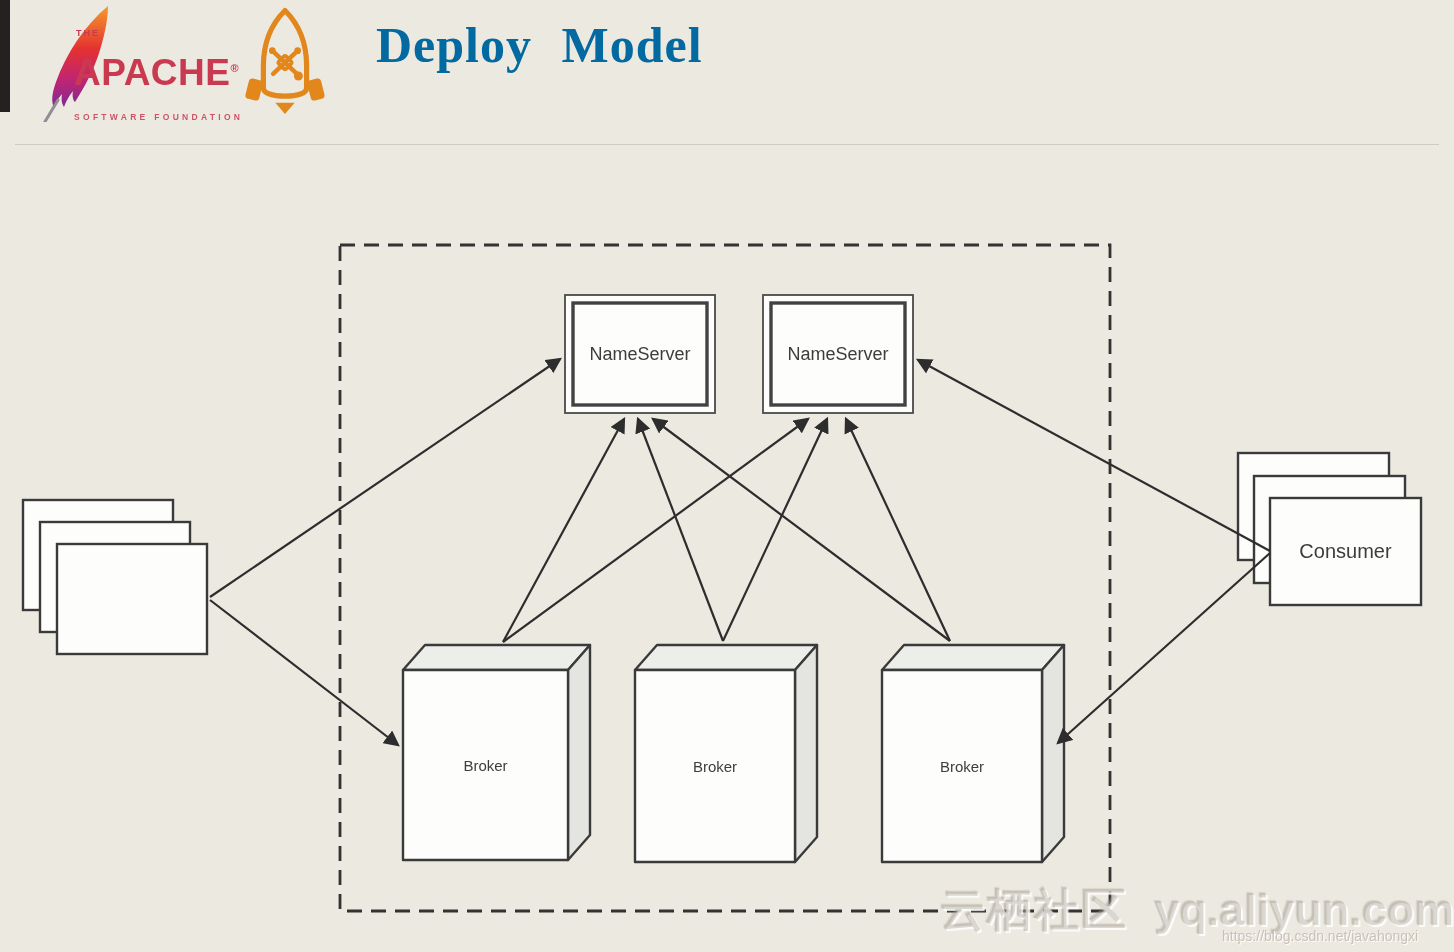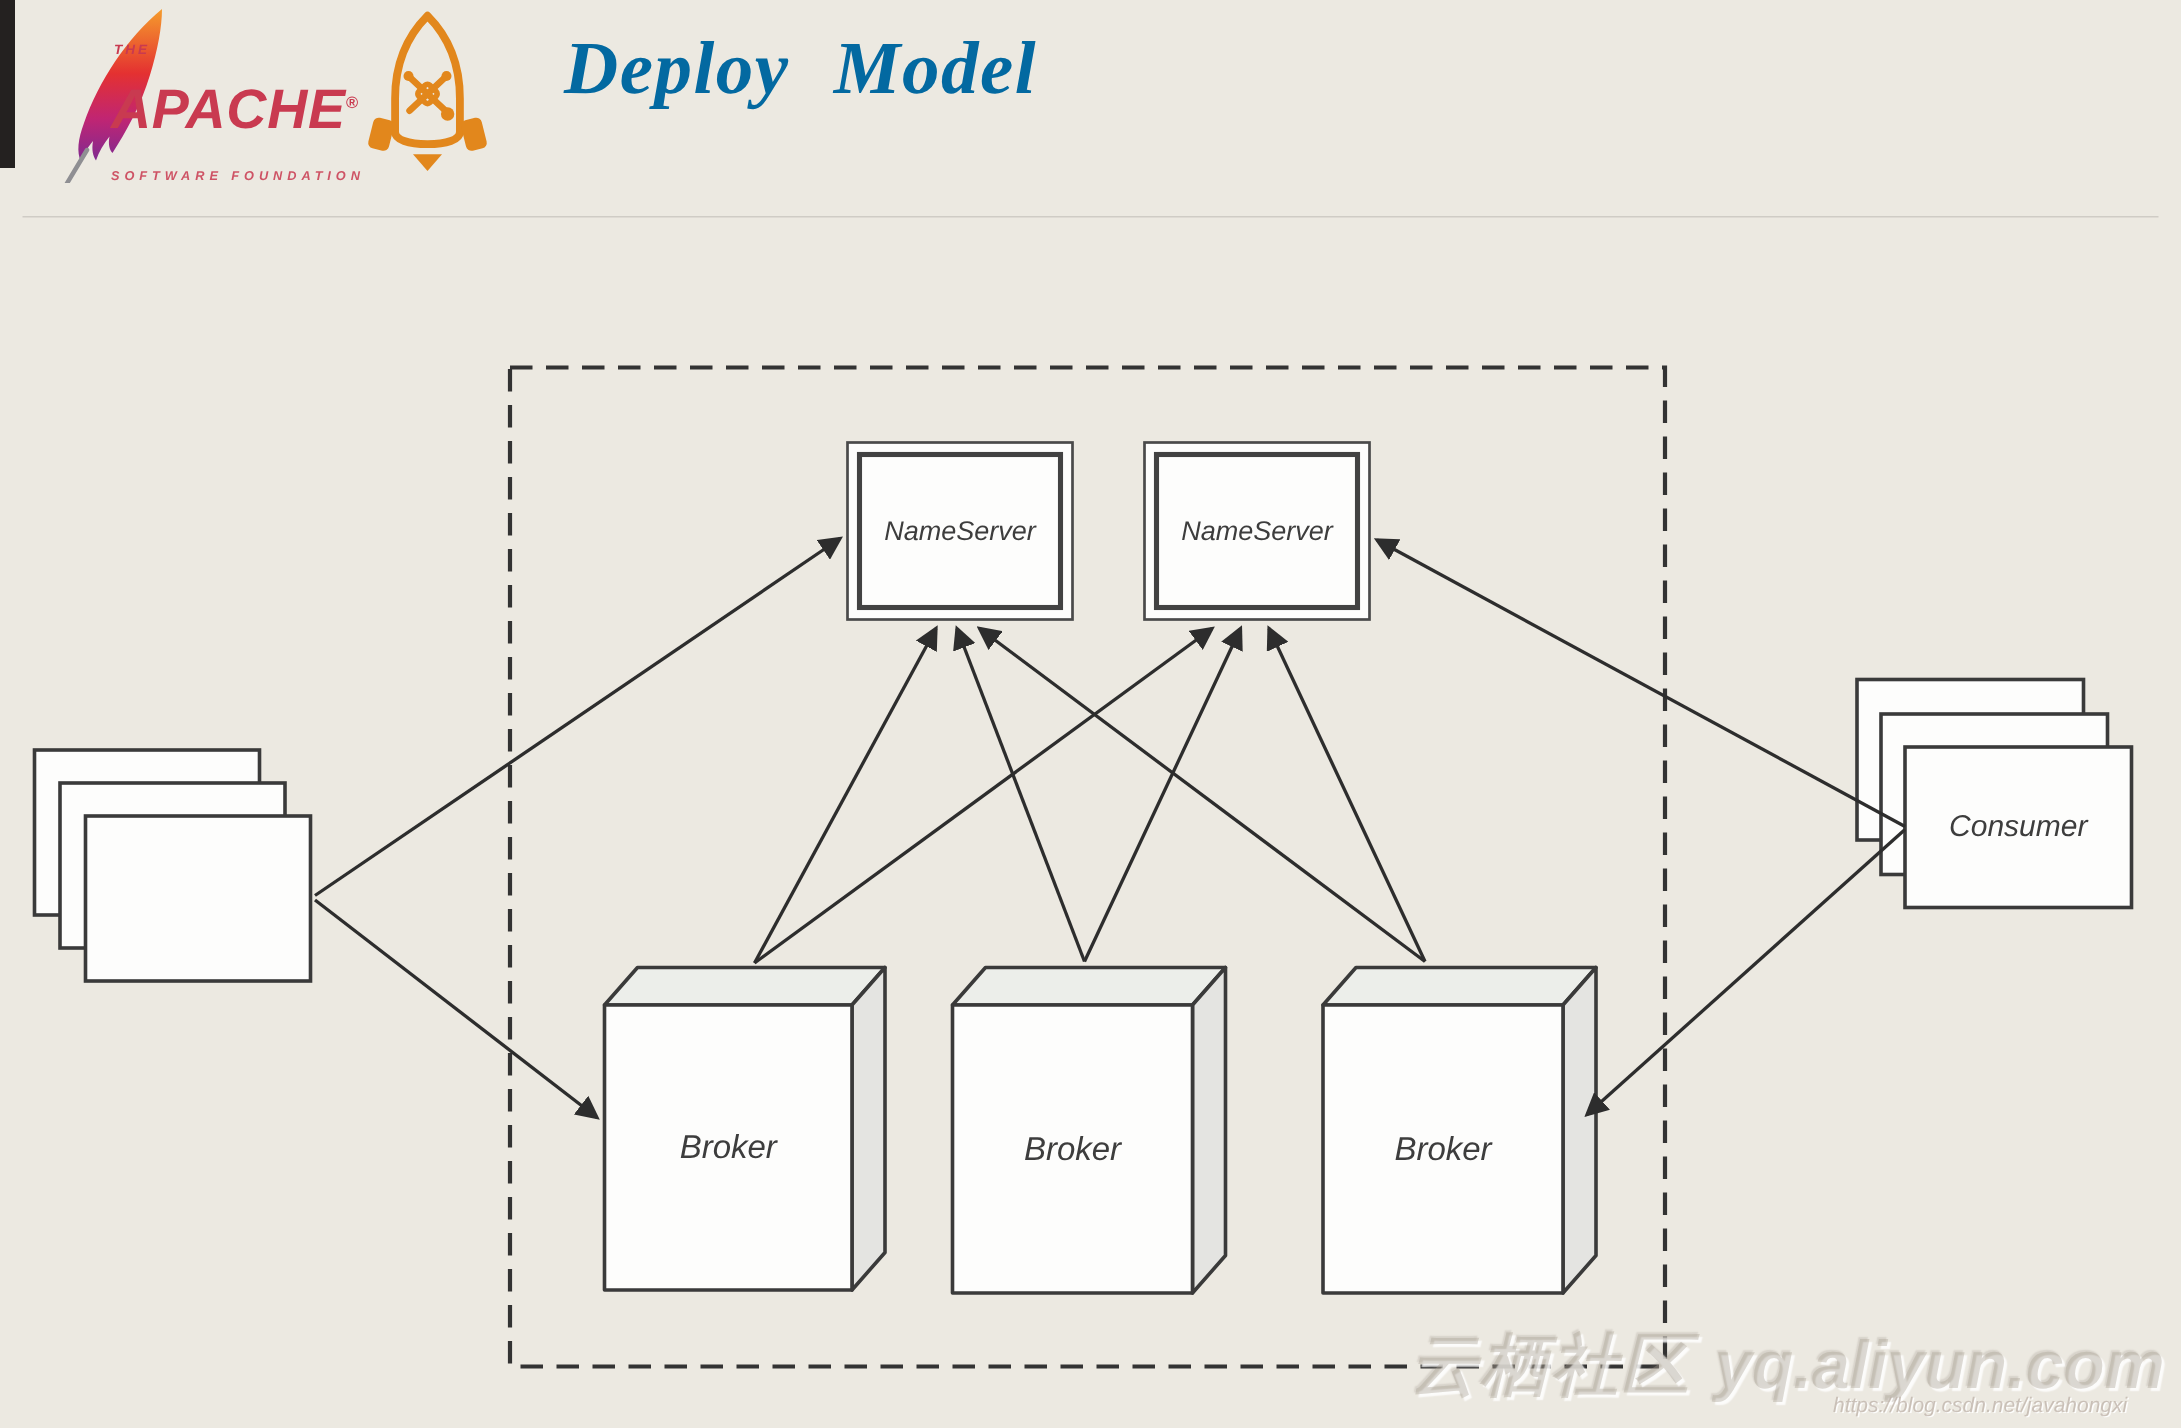--- a/index.html
+++ b/index.html
@@ -1,41 +1,41 @@
 <!DOCTYPE html>
 <html><head>
 <meta charset="utf-8">
 <style>
   html,body{margin:0;padding:0;background:#ece9e1;}
   .stage{position:relative;width:1454px;height:952px;overflow:hidden;
-         background:#ece9e1;font-family:"Liberation Sans",sans-serif;font-style:italic;}
+         background:#ece9e1;font-family:"Liberation Sans",sans-serif;}
   .abs{position:absolute;}
   .dark-strip{left:0;top:0;width:10px;height:112px;background:#242120;}
   
   .apache-text{left:74px;top:28px;color:#c93a50;}
   .apache-the{font-size:9px;font-weight:bold;letter-spacing:2px;margin-left:2px;}
   .apache-name{font-size:37px;font-weight:bold;letter-spacing:.5px;line-height:1.05;margin-top:16px;}
   .apache-name .reg{font-size:11px;vertical-align:super;}
   .apache-sub{font-size:8.5px;font-weight:bold;letter-spacing:3.3px;margin-top:19px;opacity:.85;}
   .page-title{left:376px;top:16px;font-family:"Liberation Serif",serif;font-weight:bold;
               font-size:50px;color:#0369a1;word-spacing:16px;letter-spacing:1px;}
   .separator{left:15px;top:144px;width:1424px;height:1px;background:#cfccc5;}
   
   .diagram-svg{left:0;top:0;width:1454px;height:952px;}
   
   .label{position:absolute;display:flex;align-items:center;justify-content:center;
          color:#3d3d3d;pointer-events:none;border-radius:16px;}
   .lbl-ns{font-size:18px;}
-  .lbl-broker{font-size:22px;}
+  .lbl-broker{font-size:15px;}
   .lbl-pc{font-size:20px;}
   
   .wm-main{left:940px;top:880px;width:510px;font-size:45px;font-weight:bold;
            color:rgba(168,160,146,.38);white-space:nowrap;
            text-shadow:2px 2px 1px rgba(255,255,255,.85),-1px -1px 1px rgba(120,112,100,.18);}
-  .wm-cn{letter-spacing:2px;margin-right:15px;}
+  .wm-cn{letter-spacing:2px;margin-right:26px;}
   .wm-url{left:1222px;top:928px;font-size:14px;color:rgba(190,178,168,.75);
           text-shadow:1px 1px 0 rgba(255,255,255,.9);}
 </style>
 </head>
 <body>
 
 <div class="stage">
 
   <div class="abs dark-strip"></div>
 

